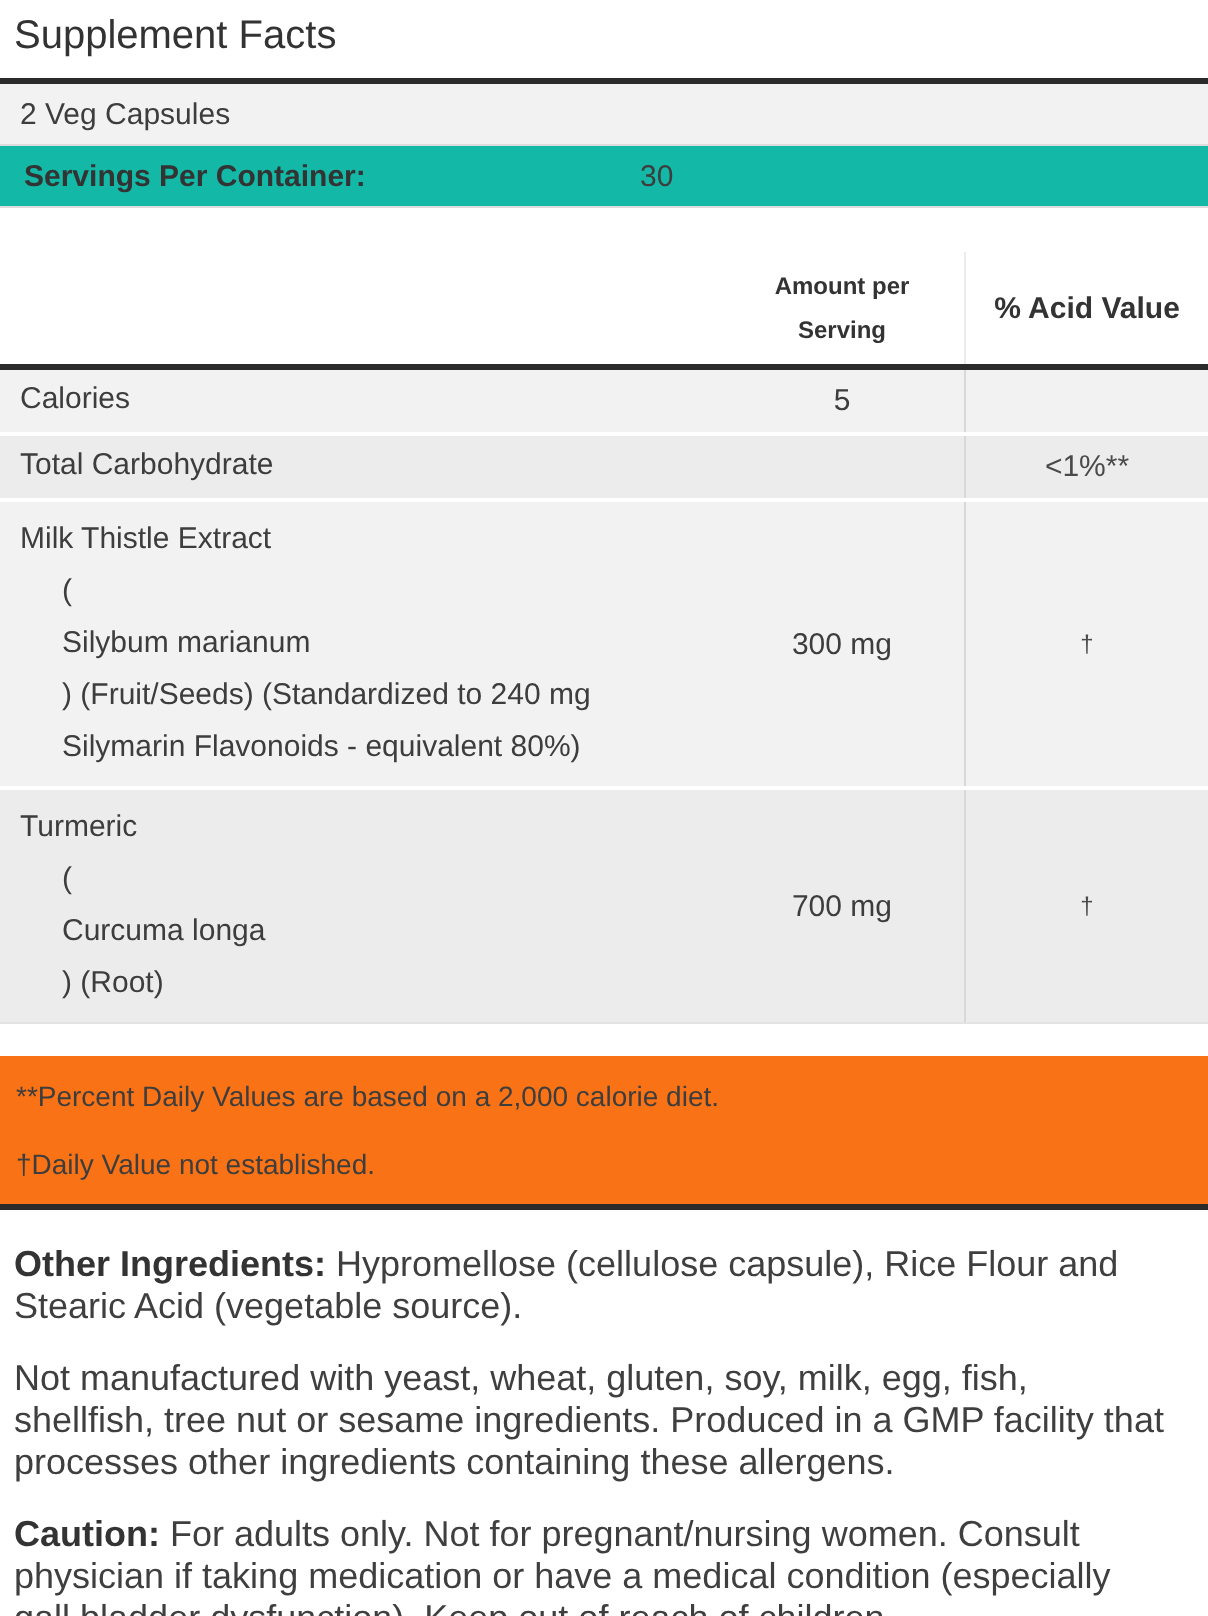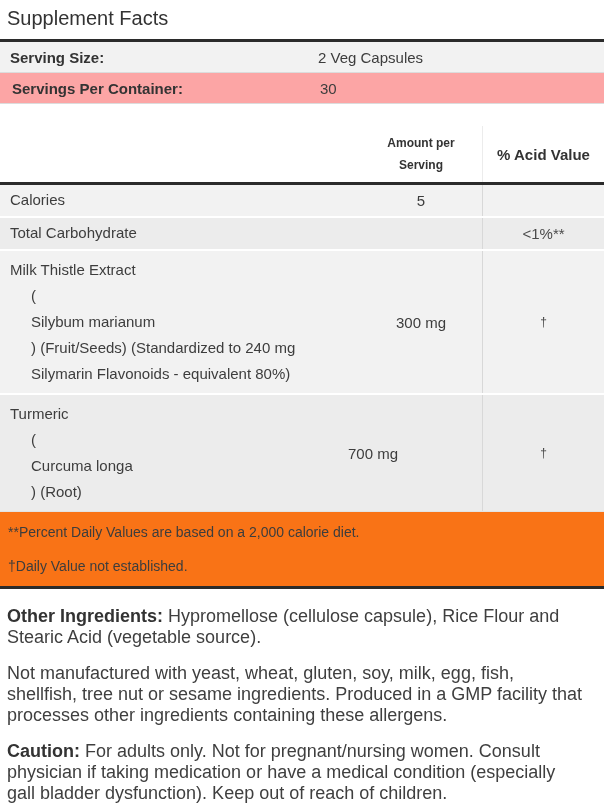--- a/index.html
+++ b/index.html
@@ -23,21 +23,21 @@
   
   .srow {
     display: flex;
     align-items: center;
     height: 31px;
     padding-left: 10px;
     font-size: 15px;
     border-bottom: 1px solid #dcdcdc;
   }
   .srow.odd  { background: #f2f2f2; }
-  .srow.even { background: #fca5a5; padding-left: 12px; }
+  .srow.even { background: #14b8a6; padding-left: 12px; }
   .slabel { font-weight: bold; color: #333333; width: 308px; }
   .svalue { color: #3d3d3d; }
 
   .header-gap { height: 22px; background: #ffffff; }
 
   
   .head-row { display: flex; height: 56px; background: #ffffff; }
   .head-name { flex: 1; }
   .head-amount {
     width: 122px;
@@ -49,21 +49,21 @@
     width: 122px;
     display: flex; align-items: center; justify-content: center;
     font-weight: bold; color: #333333; font-size: 15px;
     border-left: 1px solid #ececec;
   }
 
   
   .frow { display: flex; margin-bottom: 2px; font-size: 15px; }
   .frow.odd  { background: #f2f2f2; }
   .frow.even { background: #ececec; }
-  .frow.last { border-bottom: 1px solid #e3e3e3; margin-bottom: 0; gap: 48px; }
+  .frow.last { border-bottom: 1px solid #e3e3e3; margin-bottom: 16px; }
   .col-name { flex: 1; padding: 6px 0 6px 10px; line-height: 26px; }
   .frow.single .col-name { line-height: 21px; padding: 4px 0 6px 10px; }
   .col-amount {
     width: 122px;
     display: flex; align-items: center; justify-content: center;
     color: #3d3d3d;
   }
   .col-dv {
     width: 122px;
     display: flex; align-items: center; justify-content: center;
@@ -95,21 +95,20 @@
 <body>
 
 <div class="label">
 
   <div class="title">Supplement Facts</div>
 
   <div class="thick-bar"></div>
 
   <div>
     <div class="srow odd">
-      <span class="slabel">Serving Size:</span>
       <span class="svalue">2 Veg Capsules</span>
     </div>
     <div class="srow even">
       <span class="slabel">Servings Per Container:</span>
       <span class="svalue">30</span>
     </div>
   </div>
 
   <div class="header-gap"></div>
 

